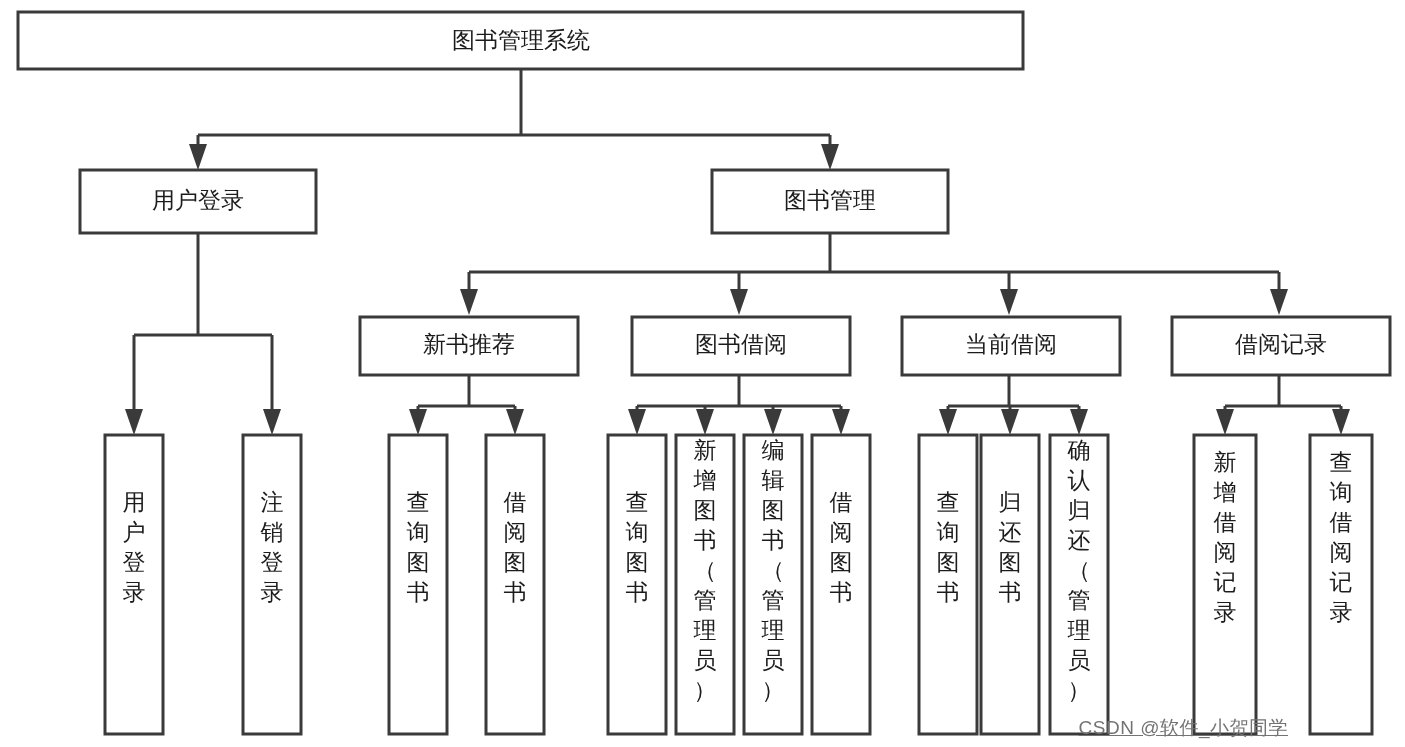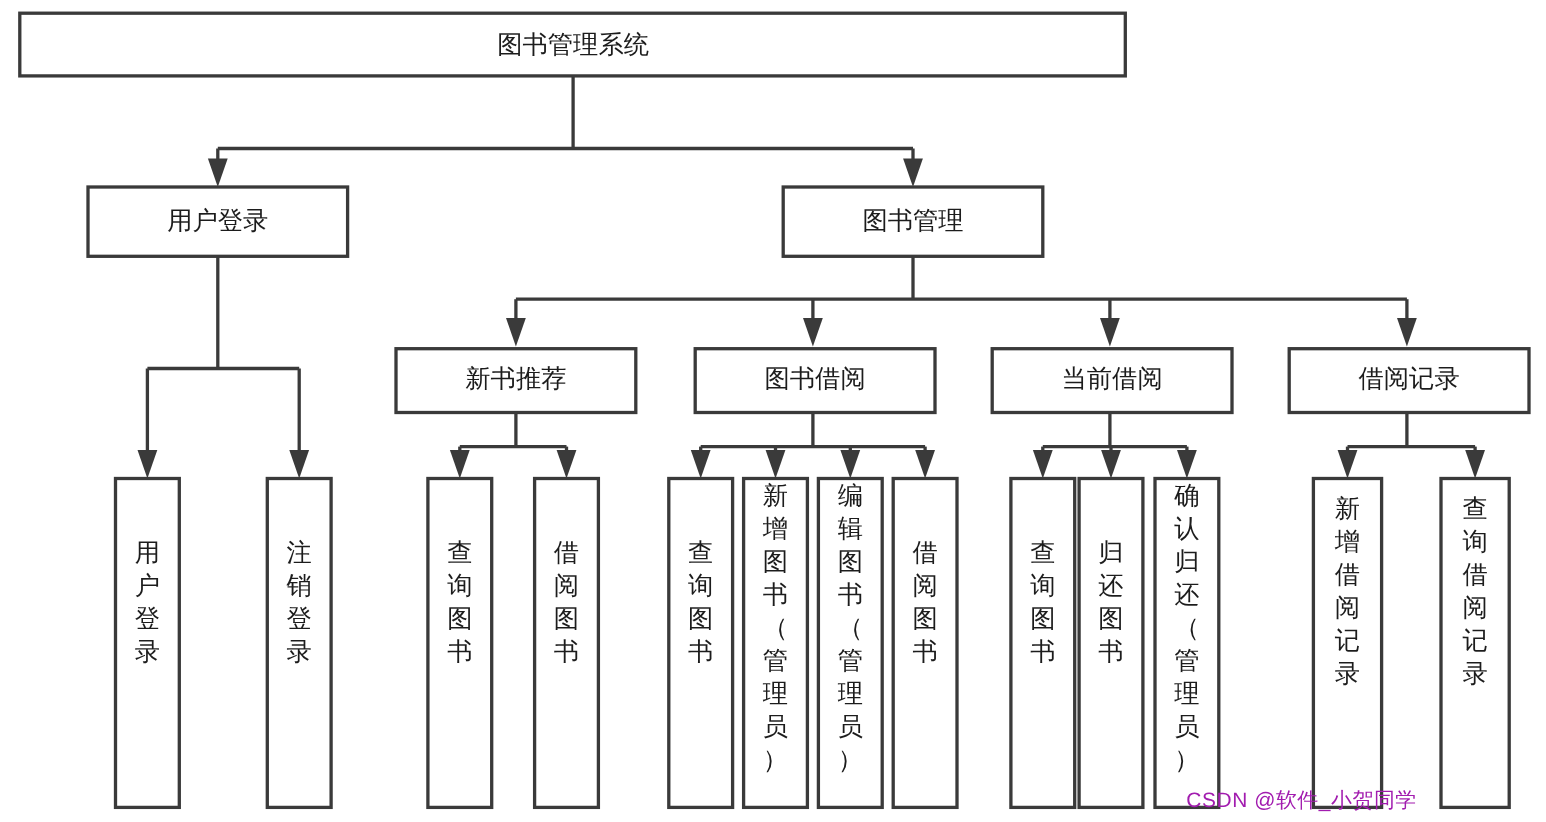--- a/index.html
+++ b/index.html
@@ -54,23 +54,24 @@
     font-size: 23px;
     fill: #1c1c1c;
     text-anchor: middle;
   }
   .watermark-text {
     position: absolute;
     right: 14px;
     bottom: 6px;
     font-family: "Liberation Sans", "DejaVu Sans", sans-serif;
     font-size: 19px;
-    color: #a21caf;
+    color: #737373;
     white-space: nowrap;
     letter-spacing: 0.5px;
+    text-decoration: underline;
   }
 </style>
 </head>
 <body>
 
 <div id="diagram-root">
 
   <svg id="diagram-svg" viewBox="0 0 1405 747">
 
     <g>

